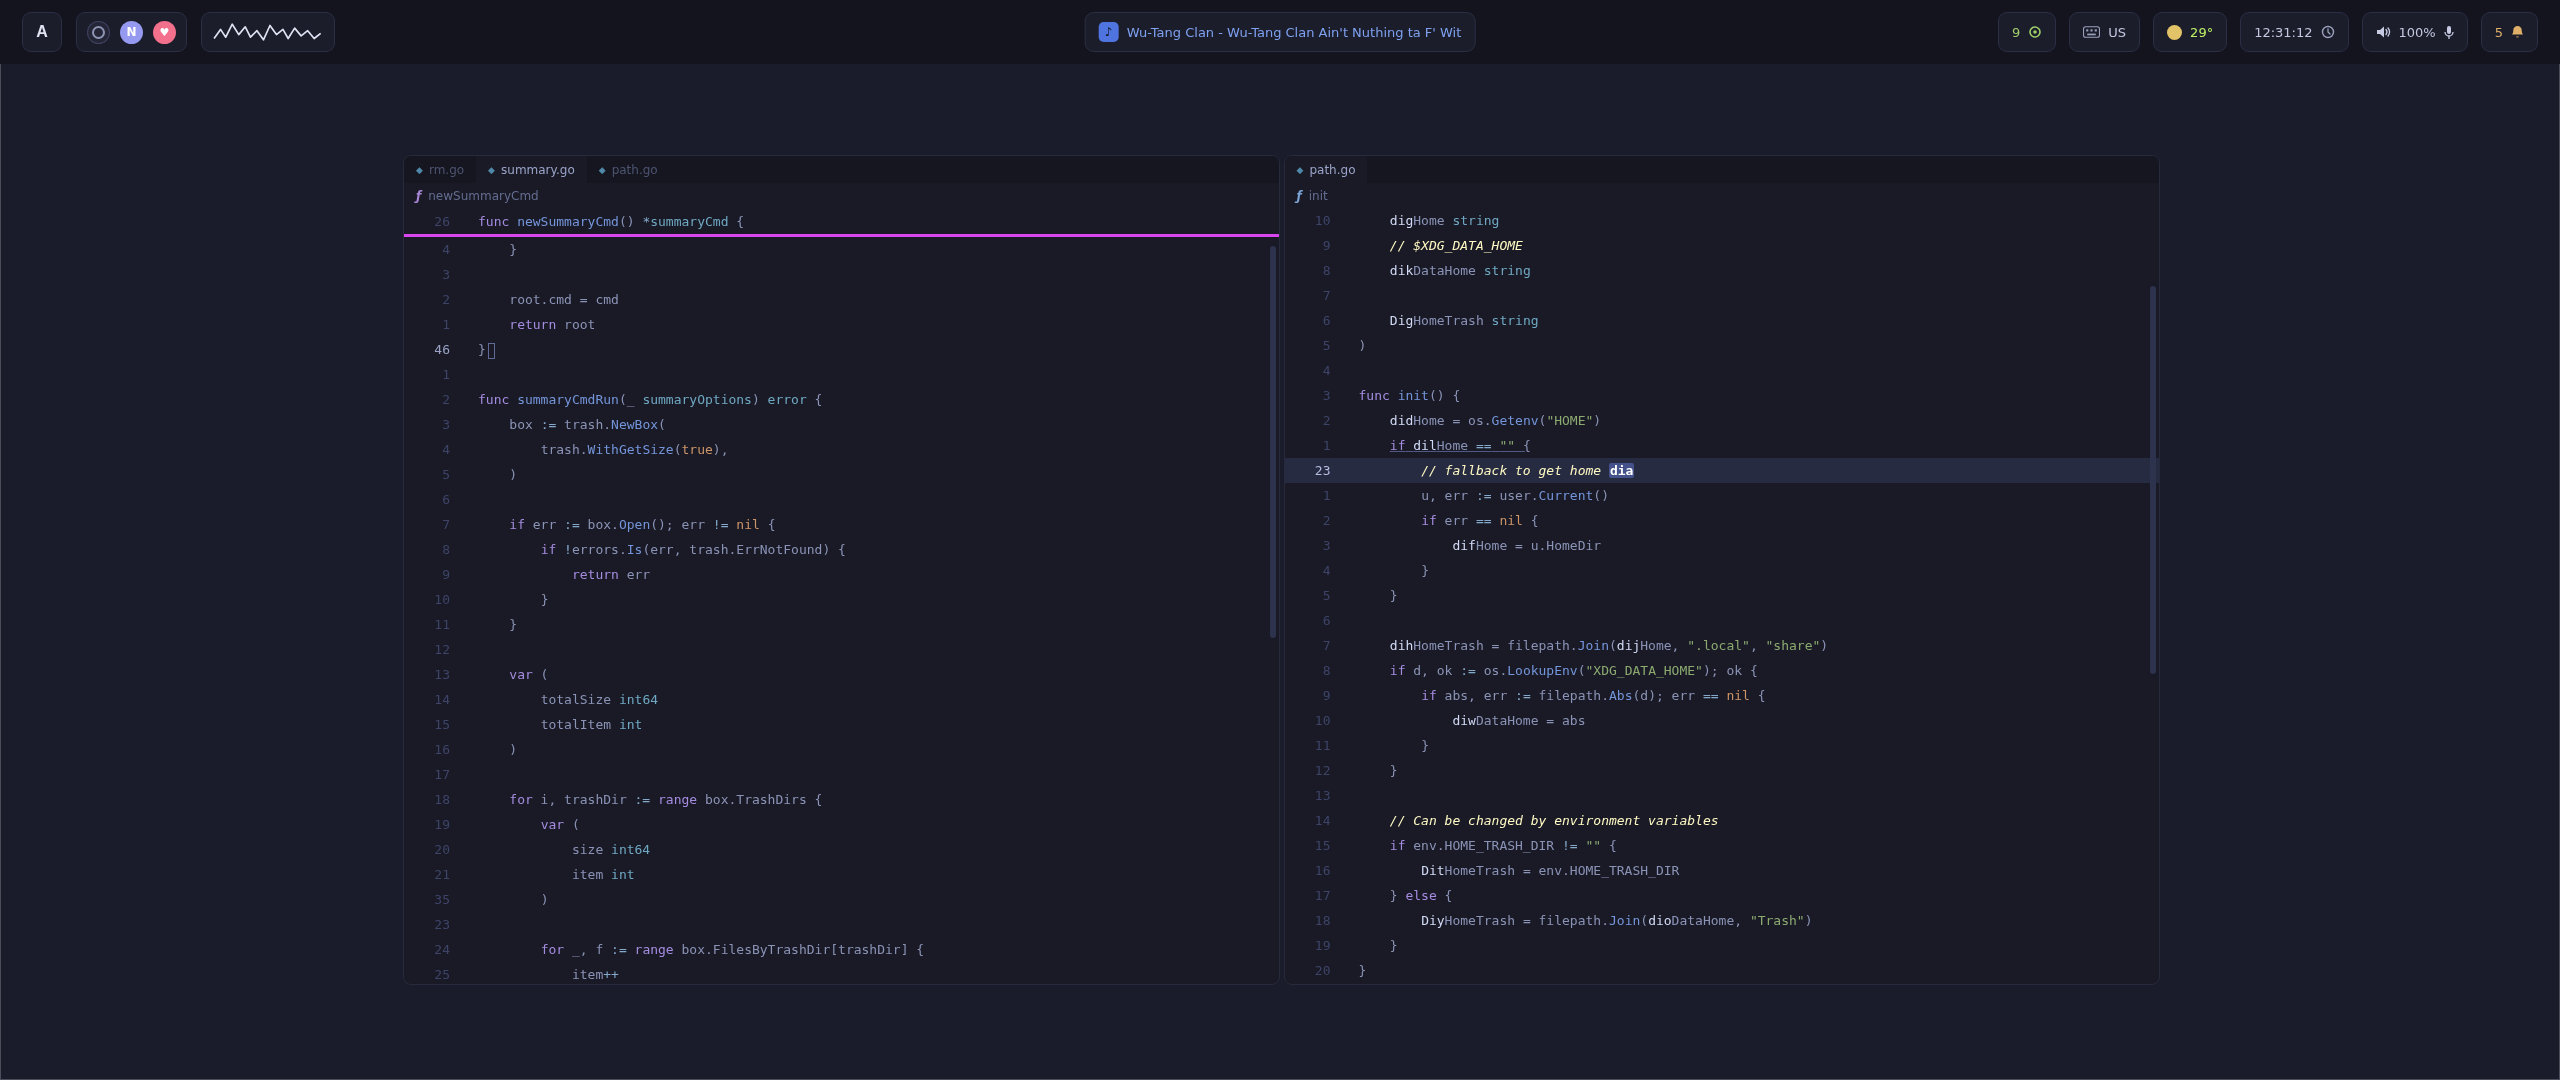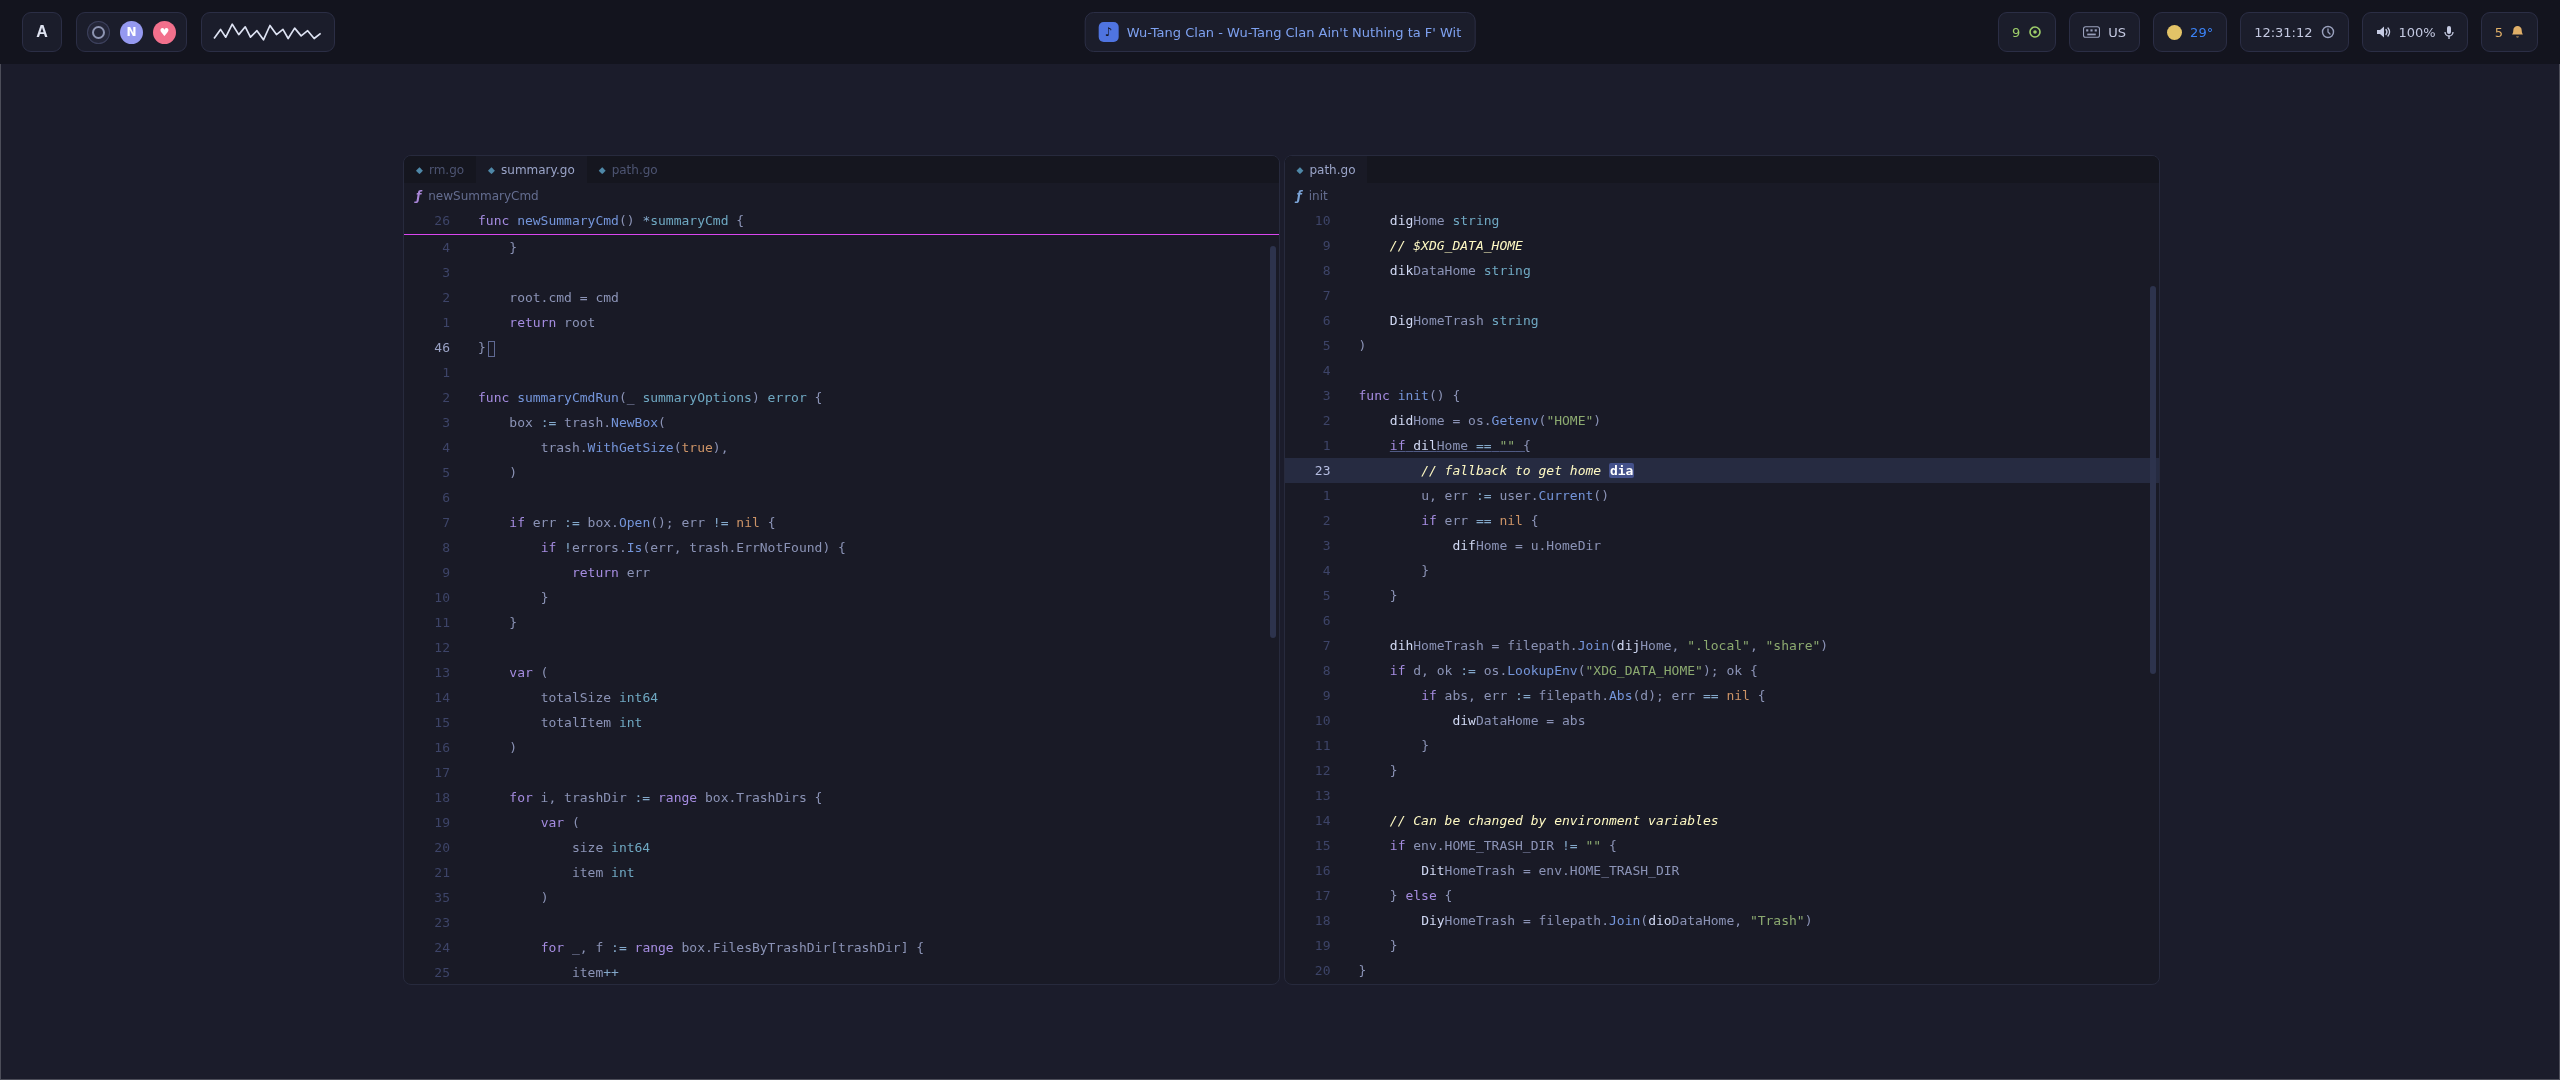--- a/index.html
+++ b/index.html
@@ -19,40 +19,40 @@
   .ws1{background:#242638;box-shadow:inset 0 0 0 1px #3c405c;}
   .ws-ring{width:9px;height:9px;border:2px solid #8e95b2;border-radius:50%;}
   .ws2{background:#9599f0;}
   .ws3{background:#f2708c;font-size:11px;}
   .graph{padding:0 10px;}
   .now-playing{position:absolute;left:50%;transform:translateX(-50%);color:#7ea1f0;}
   .np-icon{width:20px;height:20px;border-radius:5px;background:#4f74e0;display:flex;align-items:center;
            justify-content:center;color:#11131f;font-size:12px;flex:0 0 20px;}
   .np-text{white-space:nowrap;}
   .green-txt{color:#9ece6a;}
-  .temp{color:#3b82f6;}
+  .temp{color:#bef264;}
   .amber{color:#e0af68;}
   .weather-dot{width:15px;height:15px;border-radius:50%;background:#e3c367;}
 
   
   .editors{position:absolute;left:403px;top:155px;width:1757px;height:830px;display:flex;gap:4px;}
   .window{flex:1;background:#191a26;border:1px solid #272a3d;border-radius:8px;overflow:hidden;position:relative;
           display:flex;flex-direction:column;font-family:"DejaVu Sans Mono",monospace;font-size:13px;box-sizing:border-box;}
   .tabline{flex:0 0 27px;background:#15161f;display:flex;align-items:stretch;}
   .tab{display:flex;align-items:center;gap:6px;padding:0 12px;font-family:"DejaVu Sans",sans-serif;font-size:12px;
        color:#4d5472;cursor:default;}
   .tab.active{background:#191a26;color:#9aa4c8;}
   .go-icon{color:#4f88a8;font-size:9px;}
   .winbar{flex:0 0 25px;display:flex;align-items:center;gap:7px;padding-left:12px;
           font-family:"DejaVu Sans",sans-serif;font-size:12px;color:#646d90;}
   .wb-icon{font-style:italic;font-weight:bold;font-size:12px;}
   .win-left .wb-icon{color:#a986d8;}
   .win-right .wb-icon{color:#7ba3d6;}
   .code{flex:1;overflow:hidden;}
-  .context-wrap .row{border-bottom:1px solid #d946ef;height:26px;}
+  .context-wrap .row{border-bottom:3px solid #d946ef;height:26px;align-items:flex-end;}
 
   .row{display:flex;height:25px;line-height:25px;}
   .ln{width:46px;min-width:46px;text-align:right;padding-right:14px;color:#3d4468;}
   .codetext{white-space:pre;margin-left:14px;}
   .codetext span{white-space:pre;}
   .row.cursor{background:#262b41;}
   .row.cursor .ln{color:#b6bee2;}
   .row.curnr .ln{color:#9aa2c5;}
   .row.uline .codetext span:not(.tk-i){text-decoration:underline;text-decoration-color:#505a84;}
 

